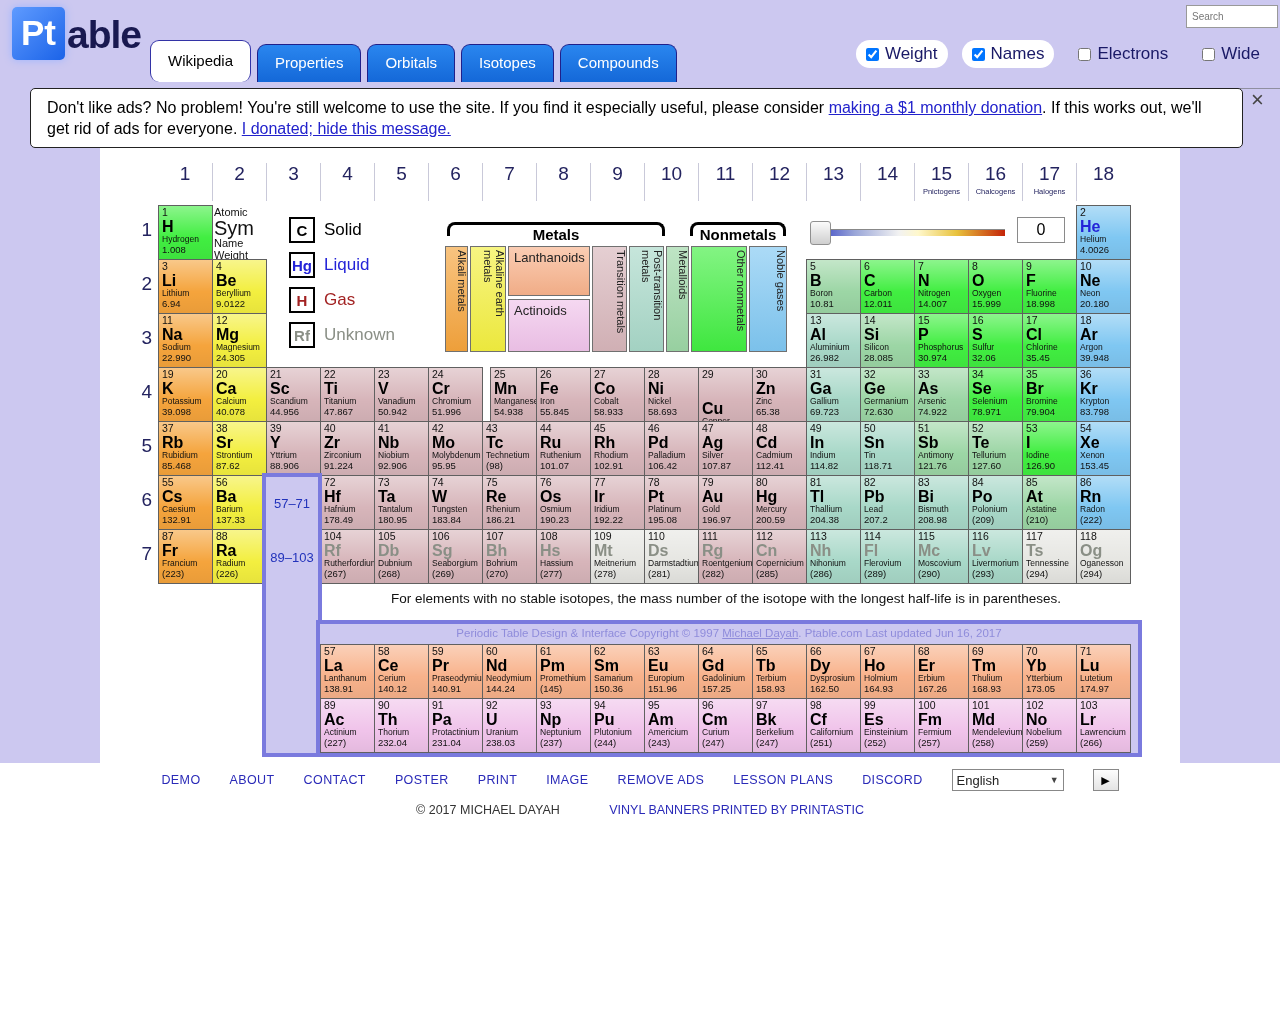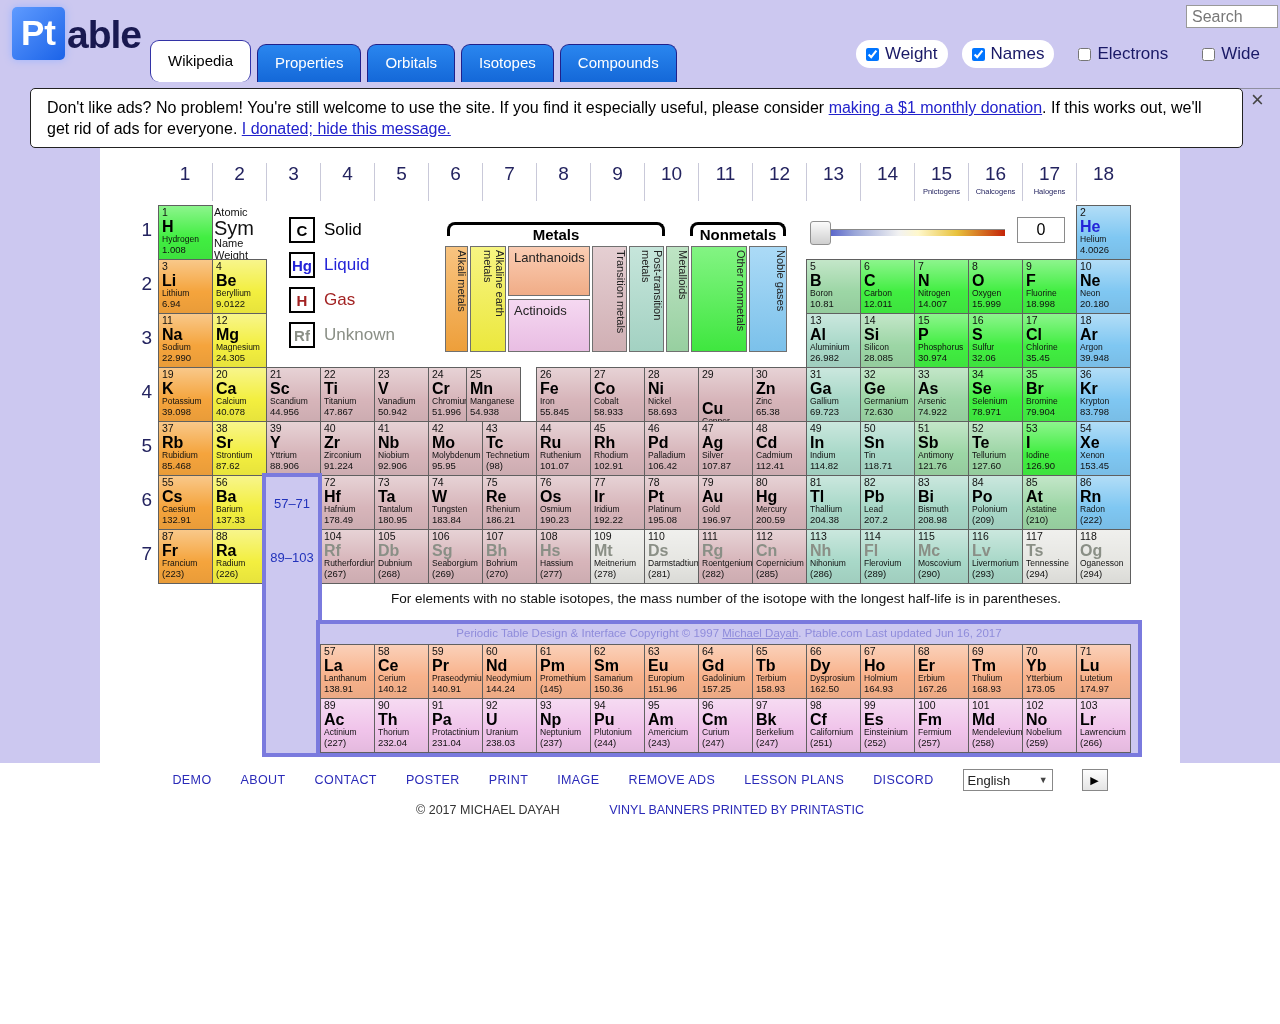--- a/index.html
+++ b/index.html
@@ -7,21 +7,21 @@
   body { font-family:"Liberation Sans", sans-serif; }
   #app { position:relative; width:1280px; height:1024px; overflow:hidden; background:#fff; }
 
   .lavender { position:absolute; left:0; top:0; width:1280px; height:763px; background:#ccc8f0; }
   .topline  { position:absolute; left:100px; top:88px; width:1180px; height:1px; background:#8f8f9f; }
   .panel    { position:absolute; left:100px; top:89px; width:1080px; height:674px; background:#fff; }
 
   
   .logo-square { position:absolute; left:12px; top:7px; width:53px; height:53px; background:linear-gradient(135deg,#5f9bff,#1b63e8); border-radius:5px; box-shadow:0 0 8px #9db4ff; color:#fff; font-weight:bold; font-size:35px; text-align:center; line-height:52px; }
   .logo-able   { position:absolute; left:67px; top:13px; font-size:39px; font-weight:bold; color:#191950; letter-spacing:-1px; }
-  .search { position:absolute; left:1186px; top:5px; width:92px; height:23px; border:1px solid #999; background:#fff; font-size:16px; padding:2px 5px; color:#222; }
+  .search { position:absolute; left:1186px; top:5px; width:92px; height:23px; border:1px solid #999; background:#fff; font-size:10px; padding:2px 5px; color:#222; }
   .search::placeholder { color:#777; }
 
   .tabs { position:absolute; left:150px; top:40px; display:flex; gap:6px; align-items:flex-end; }
   .tab { height:38px; padding:0 17px; background:linear-gradient(#2a86ef,#1468d8); color:#fff; font-size:15px; line-height:36px; border:1px solid #20208a; border-bottom:none; border-radius:9px 9px 0 0; cursor:pointer; }
   .tab.active { height:42px; background:#fff; color:#000; line-height:40px; border-color:#3333a6;border-radius:9px; }
 
   .toggles { position:absolute; left:915px; top:40px; width:355px; display:flex; gap:14px; align-items:center; justify-content:flex-end; }
   .toggle { display:flex; align-items:center; gap:6px; font-size:17px; color:#191966; padding:4px 10px; }
   .toggle.pill { background:#fff; border-radius:14px; }
   .toggle input { width:13px; height:13px; }
@@ -77,21 +77,21 @@
   .frameB { position:absolute; left:316px; top:620px; width:826px; height:137px; border:4px solid #7a7ade; background:#ccc8f0; }
   .cright { height:20px; text-align:center; font-size:11.5px; color:#8f8cdb; line-height:19px; }
   .cright a { color:#8f8cdb;margin-top:18px; }
   .frow { position:relative; height:54px; }
 
   .footnote { position:absolute; left:320px; top:591px; width:812px; text-align:center; font-size:13.5px; color:#111; }
 
   
   .flinks { position:absolute; left:140px; top:769px; width:1000px; display:flex; gap:29px; align-items:center; justify-content:center; }
   .flink { font-size:12.5px; color:#2a2ab8; letter-spacing:.4px; cursor:pointer; }
-  .lang-select { width:90px; height:22px; border:1px solid #888; background:#fff; font-size:13px; color:#222; padding:2px 4px; display:flex; justify-content:space-between; align-items:center; }
+  .lang-select { width:112px; height:22px; border:1px solid #888; background:#fff; font-size:13px; color:#222; padding:2px 4px; display:flex; justify-content:space-between; align-items:center; }
   .go-btn { width:26px; height:22px; border:1px solid #888; background:linear-gradient(#fdfdfd,#e4e4e4); font-size:11px; text-align:center; line-height:20px; color:#000; }
   .credits { position:absolute; left:0; top:803px; width:1280px; text-align:center; font-size:12.5px; }
   .credits .c1 { color:#333; margin-right:46px; }
   .credits .c2 { color:#2a2ab8; }
 </style>
 </head>
 <body>
 
 <div id="app">
   <div class="lavender"></div>
@@ -344,21 +344,21 @@
         <div class="sym" style="color: rgb(0, 0, 0);">V</div>
         <div class="nm">Vanadium</div>
         <div class="wt">50.942</div>
       </div>
       <div class="cell" style="background-color: rgb(215, 181, 186); left: 270px; top: 162px;">
         <div class="num">24</div>
         <div class="sym" style="color: rgb(0, 0, 0);">Cr</div>
         <div class="nm">Chromium</div>
         <div class="wt">51.996</div>
       </div>
-      <div class="cell" style="background-color: rgb(215, 181, 186); left: 308px; top: 162px;">
+      <div class="cell" style="background-color: rgb(215, 181, 186); left: 332px; top: 162px;">
         <div class="num">25</div>
         <div class="sym" style="color: rgb(0, 0, 0);">Mn</div>
         <div class="nm">Manganese</div>
         <div class="wt">54.938</div>
       </div>
       <div class="cell" style="background-color: rgb(215, 181, 186); left: 378px; top: 162px;">
         <div class="num">26</div>
         <div class="sym" style="color: rgb(0, 0, 0);">Fe</div>
         <div class="nm">Iron</div>
         <div class="wt">55.845</div>

